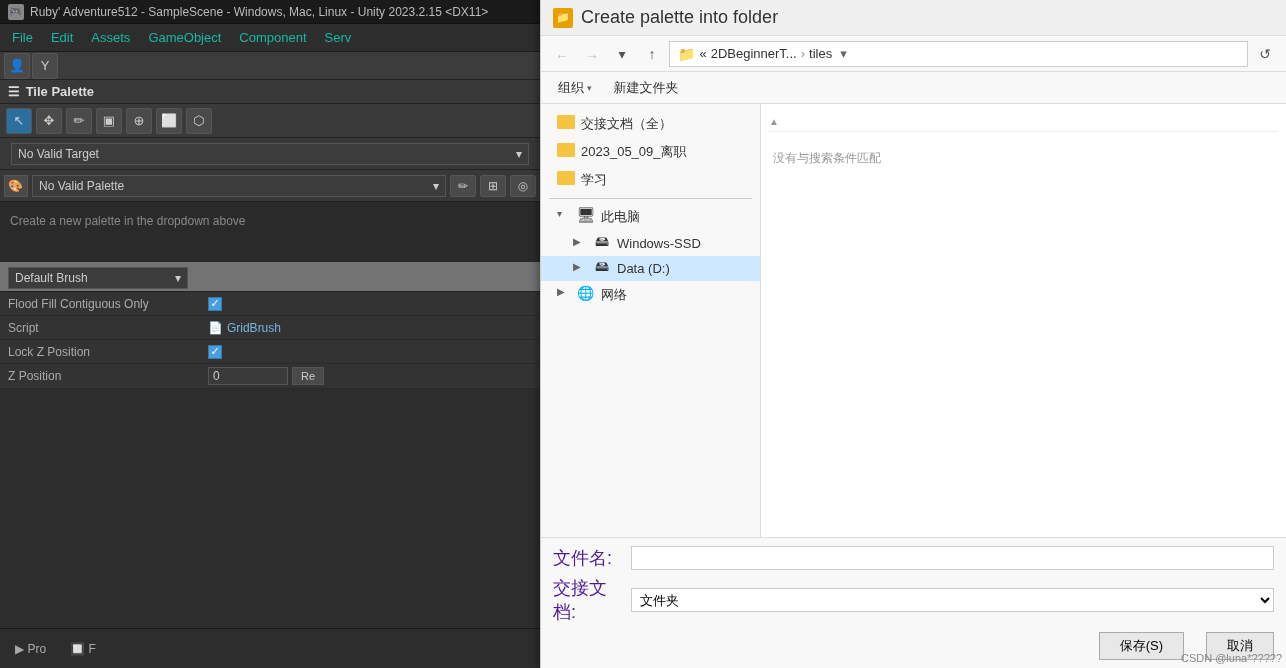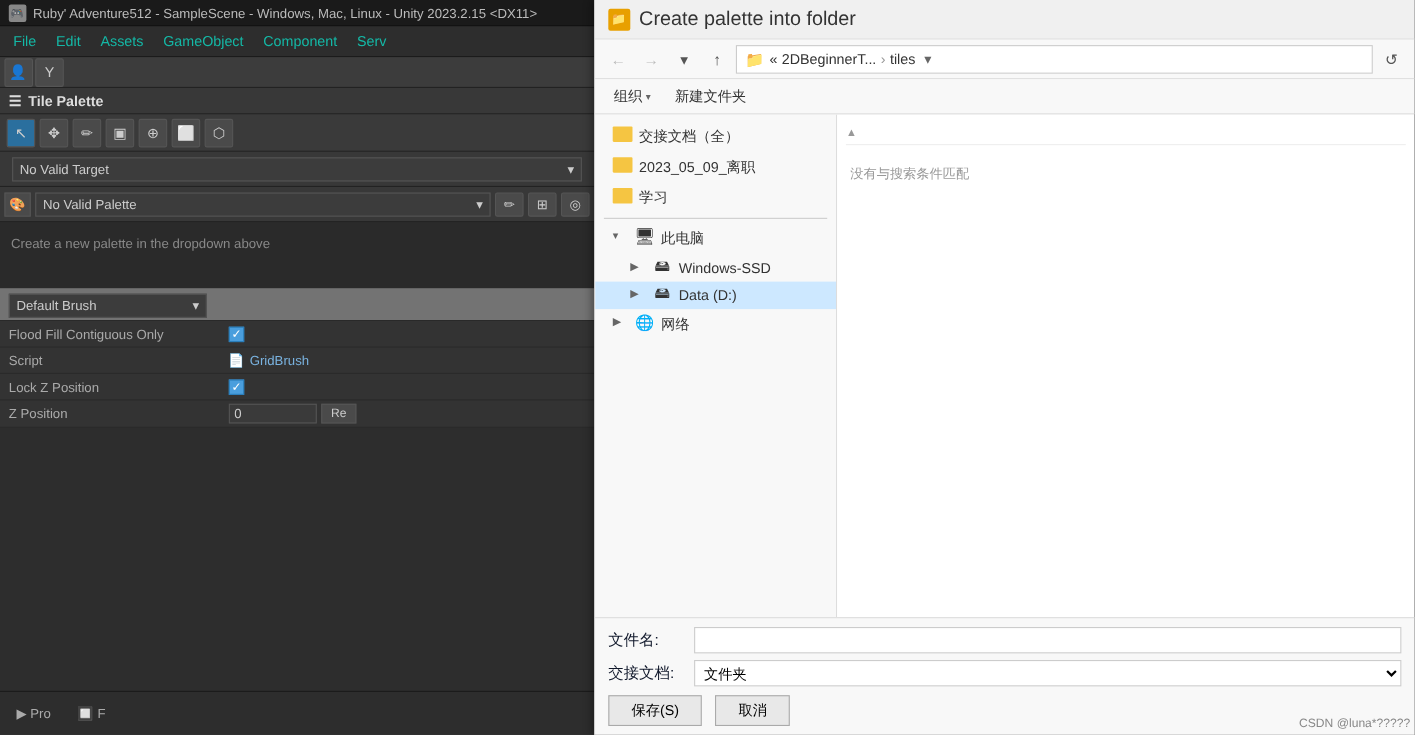--- a/index.html
+++ b/index.html
@@ -459,22 +459,22 @@
       gap: 6px;
     }
 
     .footer-row {
       display: flex;
       align-items: center;
       gap: 8px;
     }
 
     .footer-label {
-      font-size: 14px;
-      color: #0f172a;
+      font-size: 18px;
+      color: #4c1d95;
       width: 70px;
     }
 
     .footer-input {
       flex: 1;
       height: 24px;
       border: 1px solid #ccc;
       padding: 0 6px;
       font-size: 13px;
       background: white;
@@ -484,22 +484,22 @@
       height: 24px;
       border: 1px solid #ccc;
       background: white;
       padding: 0 4px;
       font-size: 13px;
       flex: 1;
     }
 
     .footer-btn-row {
       display: flex;
-      justify-content: flex-start;
-      gap: 12px;
+      justify-content: flex-end;
+      gap: 22px;
       padding-top: 2px;
     }
 
     .footer-btn {
       padding: 4px 20px;
       font-size: 13px;
       cursor: pointer;
       border: 1px solid #aaa;
       background: #e8e8e8;
     }

